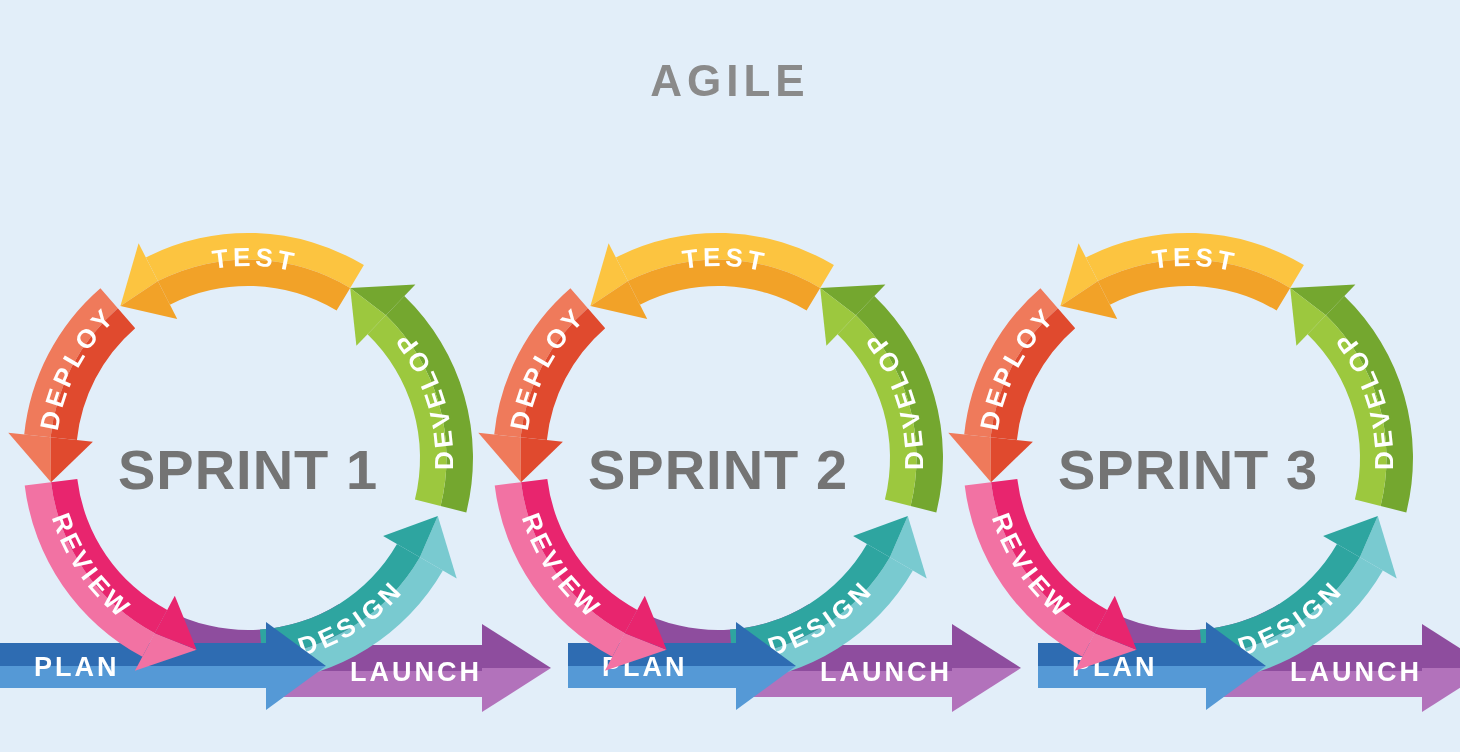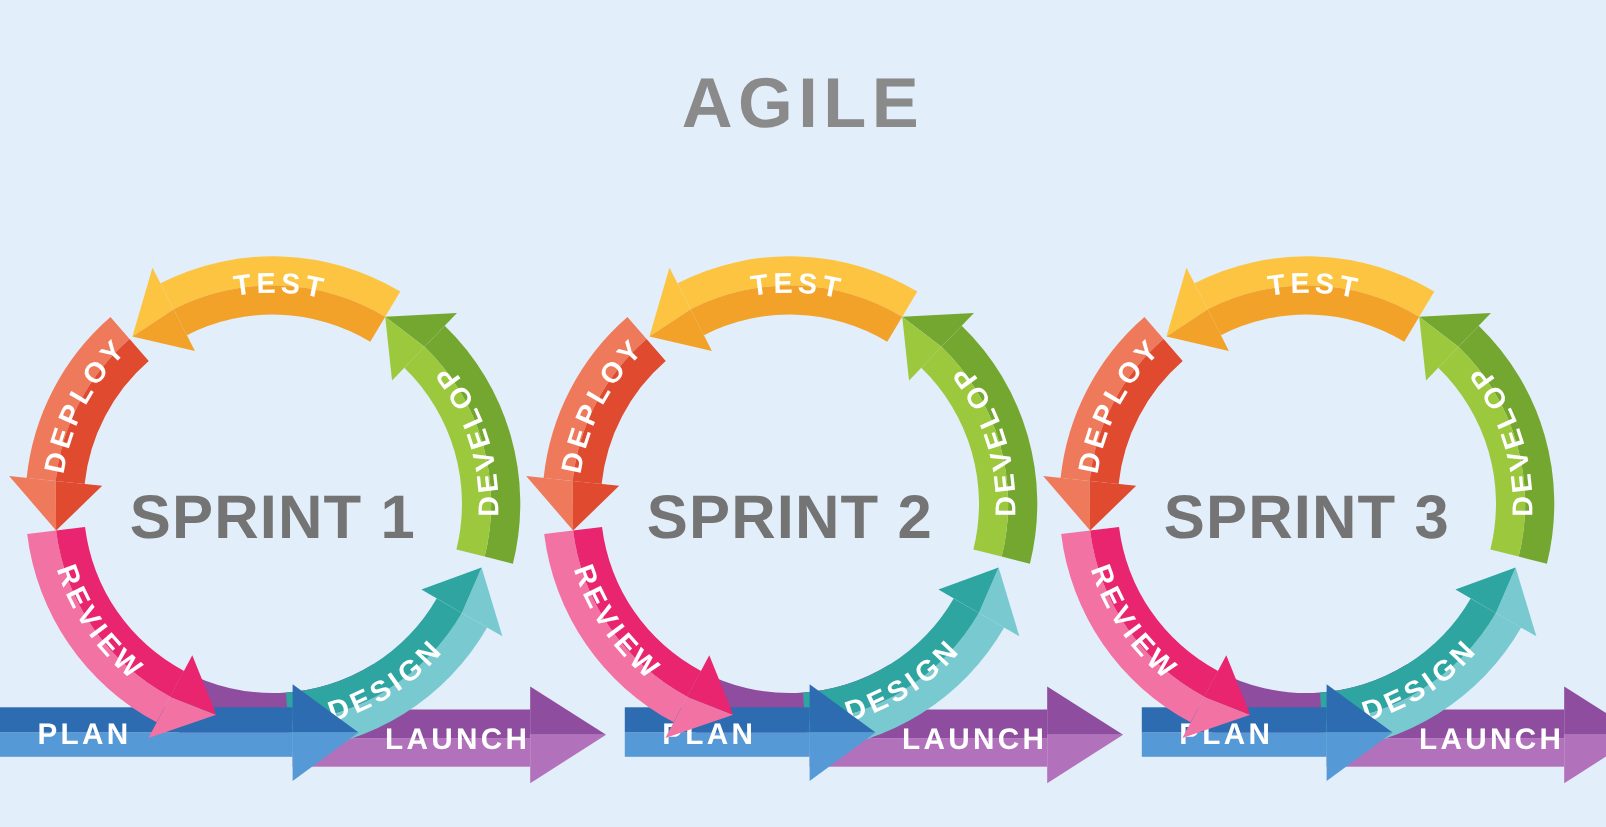--- a/index.html
+++ b/index.html
@@ -1,19 +1,19 @@
 <!DOCTYPE html>
 <html><head>
 <meta charset="utf-8">
 <style>
   html,body{margin:0;padding:0;}
   body{width:1460px;height:752px;position:relative;overflow:hidden;
        font-family:"Liberation Sans","DejaVu Sans",sans-serif;}
   #title{position:absolute;top:56px;left:0;width:100%;text-align:center;margin:0;
-         font-size:64px;font-weight:700;letter-spacing:5px;}
+         font-size:44px;font-weight:700;letter-spacing:5px;}
   #diagram{position:absolute;left:0;top:0;}
   .arc-label{font-size:26px;font-weight:700;letter-spacing:4px;}
   .bar-label{font-size:27px;font-weight:700;letter-spacing:3px;}
   .sprint-label{font-size:56px;font-weight:700;letter-spacing:1px;text-anchor:middle;}
 </style>
 </head>
 <body style="background: rgb(226, 238, 249);">
 
 <h1 id="title" style="color: rgb(138, 138, 138);">AGILE</h1>
 <svg id="diagram" width="1460" height="752" viewBox="0 0 1460 752">

